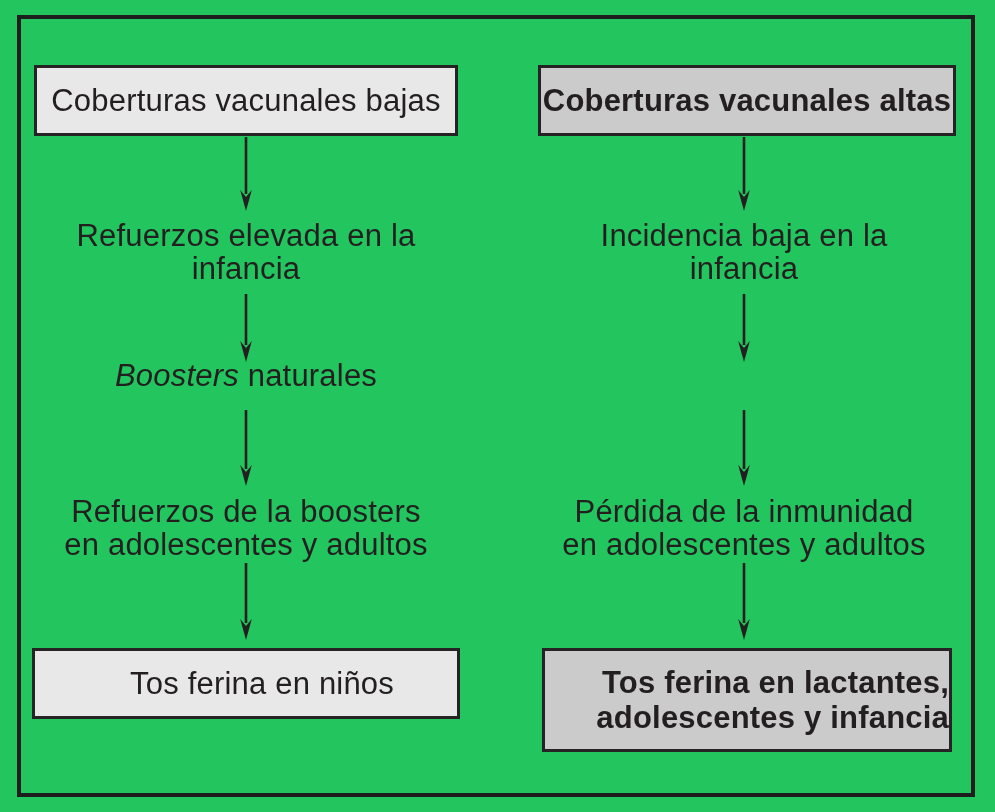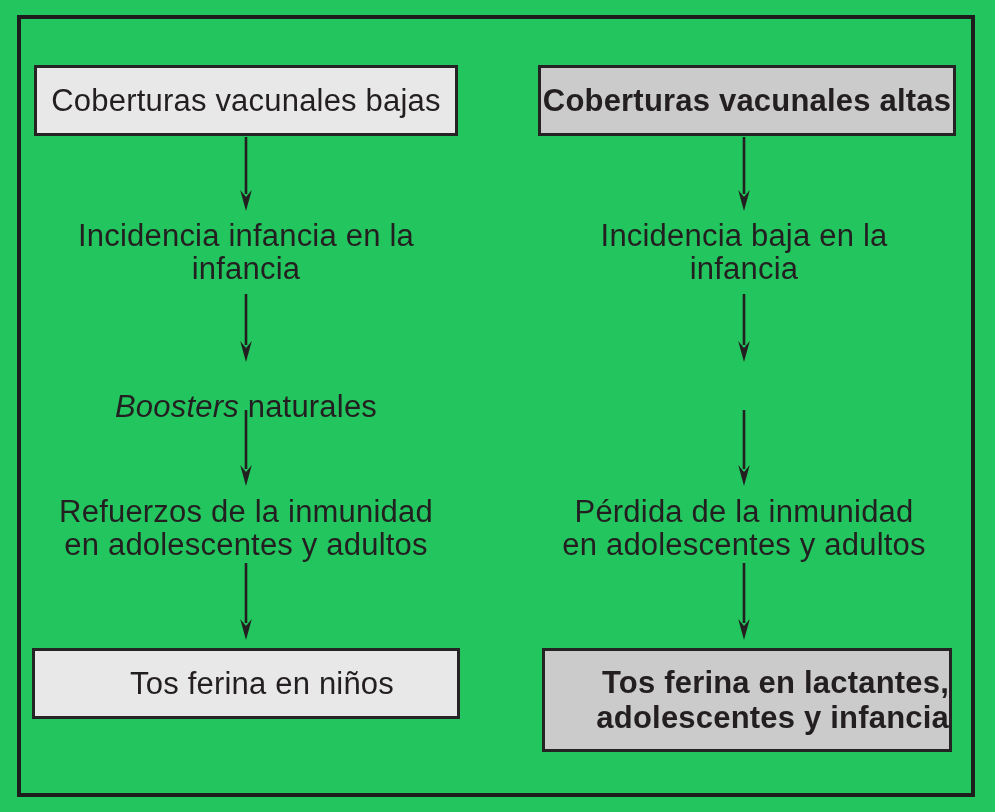--- a/index.html
+++ b/index.html
@@ -64,40 +64,40 @@
   <div class="node light" style="left:34px; top:65px; width:424px; height:71px;">
     <span>Coberturas vacunales bajas</span>
   </div>
 
   <svg class="arrow" style="left:237px; top:136px;" width="18" height="76" viewBox="0 0 18 76">
     <line x1="9" y1="1" x2="9" y2="58" stroke="currentColor" stroke-width="2.6"></line>
     <polygon points="9,75 3.2,54 9,61 14.8,54" fill="currentColor"></polygon>
   </svg>
 
   <div class="step" style="left:31px; top:219px;">
-    <div>Incidencia infancia en la</div>
+    <div>Refuerzos elevada en la</div>
     <div>infancia</div>
   </div>
 
   <svg class="arrow" style="left:237px; top:293px;" width="18" height="70" viewBox="0 0 18 70">
     <line x1="9" y1="1" x2="9" y2="52" stroke="currentColor" stroke-width="2.6"></line>
     <polygon points="9,69 3.2,48 9,55 14.8,48" fill="currentColor"></polygon>
   </svg>
 
-  <div class="step" style="left:31px; top:390px;">
+  <div class="step" style="left:31px; top:359px;">
     <span></span><span class="it">Boosters</span><span> naturales</span>
   </div>
 
   <svg class="arrow" style="left:237px; top:409px;" width="18" height="78" viewBox="0 0 18 78">
     <line x1="9" y1="1" x2="9" y2="60" stroke="currentColor" stroke-width="2.6"></line>
     <polygon points="9,77 3.2,56 9,63 14.8,56" fill="currentColor"></polygon>
   </svg>
 
   <div class="step" style="left:31px; top:495px;">
-    <div>Refuerzos de la inmunidad</div>
+    <div>Refuerzos de la boosters</div>
     <div>en adolescentes y adultos</div>
   </div>
 
   <svg class="arrow" style="left:237px; top:562px;" width="18" height="79" viewBox="0 0 18 79">
     <line x1="9" y1="1" x2="9" y2="61" stroke="currentColor" stroke-width="2.6"></line>
     <polygon points="9,78 3.2,57 9,64 14.8,57" fill="currentColor"></polygon>
   </svg>
 
   <div class="node light" style="left:32px; top:648px; width:428px; height:71px;padding-left:32px;">
     <span>Tos ferina en niños</span>

